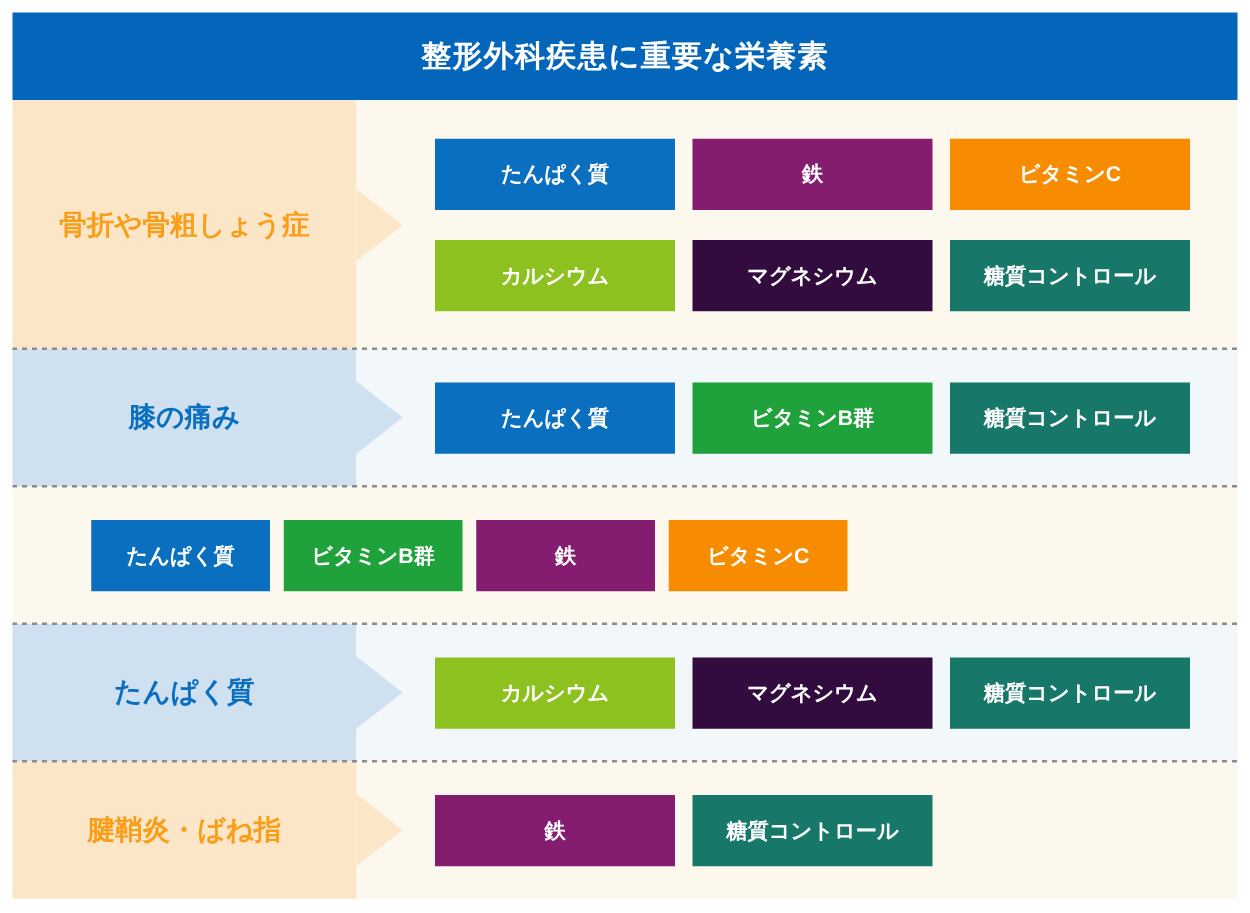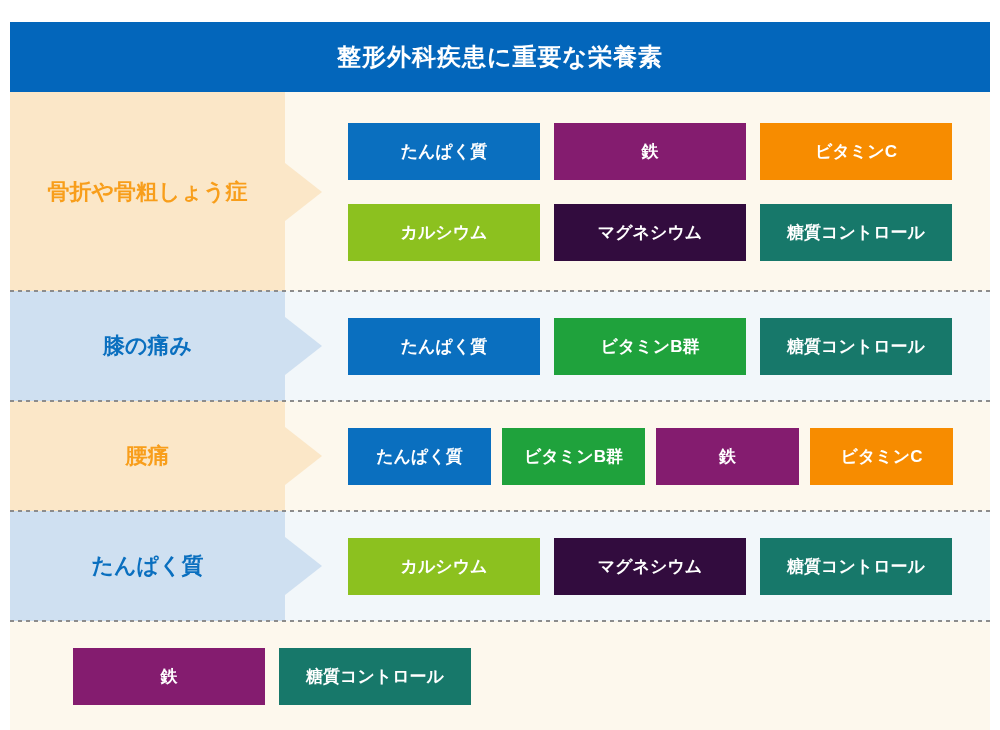--- a/index.html
+++ b/index.html
@@ -69,21 +69,21 @@
     display: flex; align-items: center; justify-content: center;
     color: #ffffff; font-size: 17px; font-weight: bold;
     white-space: nowrap;
   }
   .tag-line.tags-4 .tag { width: 143px; }
 </style>
 </head>
 <body>
 
 <div class="poster">
-  <div class="header" style="background: rgb(3, 102, 187); margin-top: 12px;">
+  <div class="header" style="background: rgb(3, 102, 187);">
     <div class="title">整形外科疾患に重要な栄養素</div>
   </div>
   <div class="rows" id="rows">
   <div class="row warm double">
     <div class="label-panel">
       <div class="row-label">骨折や骨粗しょう症</div>
       <div class="arrow"></div>
     </div>
     <div class="content">
           <div class="tag-line">
@@ -107,24 +107,20 @@
     <div class="content">
           <div class="tag-line">
             <div class="tag" style="background: rgb(10, 111, 191);">たんぱく質</div>
             <div class="tag" style="background: rgb(31, 162, 60);">ビタミンB群</div>
             <div class="tag" style="background: rgb(23, 120, 106);">糖質コントロール</div>
           </div>
         </div>
   </div>
 
   <div class="row warm single with-sep">
-    <div class="label-panel">
-      <div class="row-label">腰痛</div>
-      <div class="arrow"></div>
-    </div>
     <div class="content">
           <div class="tag-line tags-4">
             <div class="tag" style="background: rgb(10, 111, 191);">たんぱく質</div>
             <div class="tag" style="background: rgb(31, 162, 60);">ビタミンB群</div>
             <div class="tag" style="background: rgb(132, 28, 111);">鉄</div>
             <div class="tag" style="background: rgb(247, 140, 0);">ビタミンC</div>
           </div>
         </div>
   </div>
 
@@ -136,20 +132,24 @@
     <div class="content">
           <div class="tag-line">
             <div class="tag" style="background: rgb(140, 193, 31);">カルシウム</div>
             <div class="tag" style="background: rgb(50, 12, 62);">マグネシウム</div>
             <div class="tag" style="background: rgb(23, 120, 106);">糖質コントロール</div>
           </div>
         </div>
   </div>
 
   <div class="row warm single with-sep">
+    <div class="label-panel">
+      <div class="row-label">腱鞘炎・ばね指</div>
+      <div class="arrow"></div>
+    </div>
     <div class="content">
           <div class="tag-line">
             <div class="tag" style="background: rgb(132, 28, 111);">鉄</div>
             <div class="tag" style="background: rgb(23, 120, 106);">糖質コントロール</div>
           </div>
         </div>
   </div>
 </div>
 </div>
 

